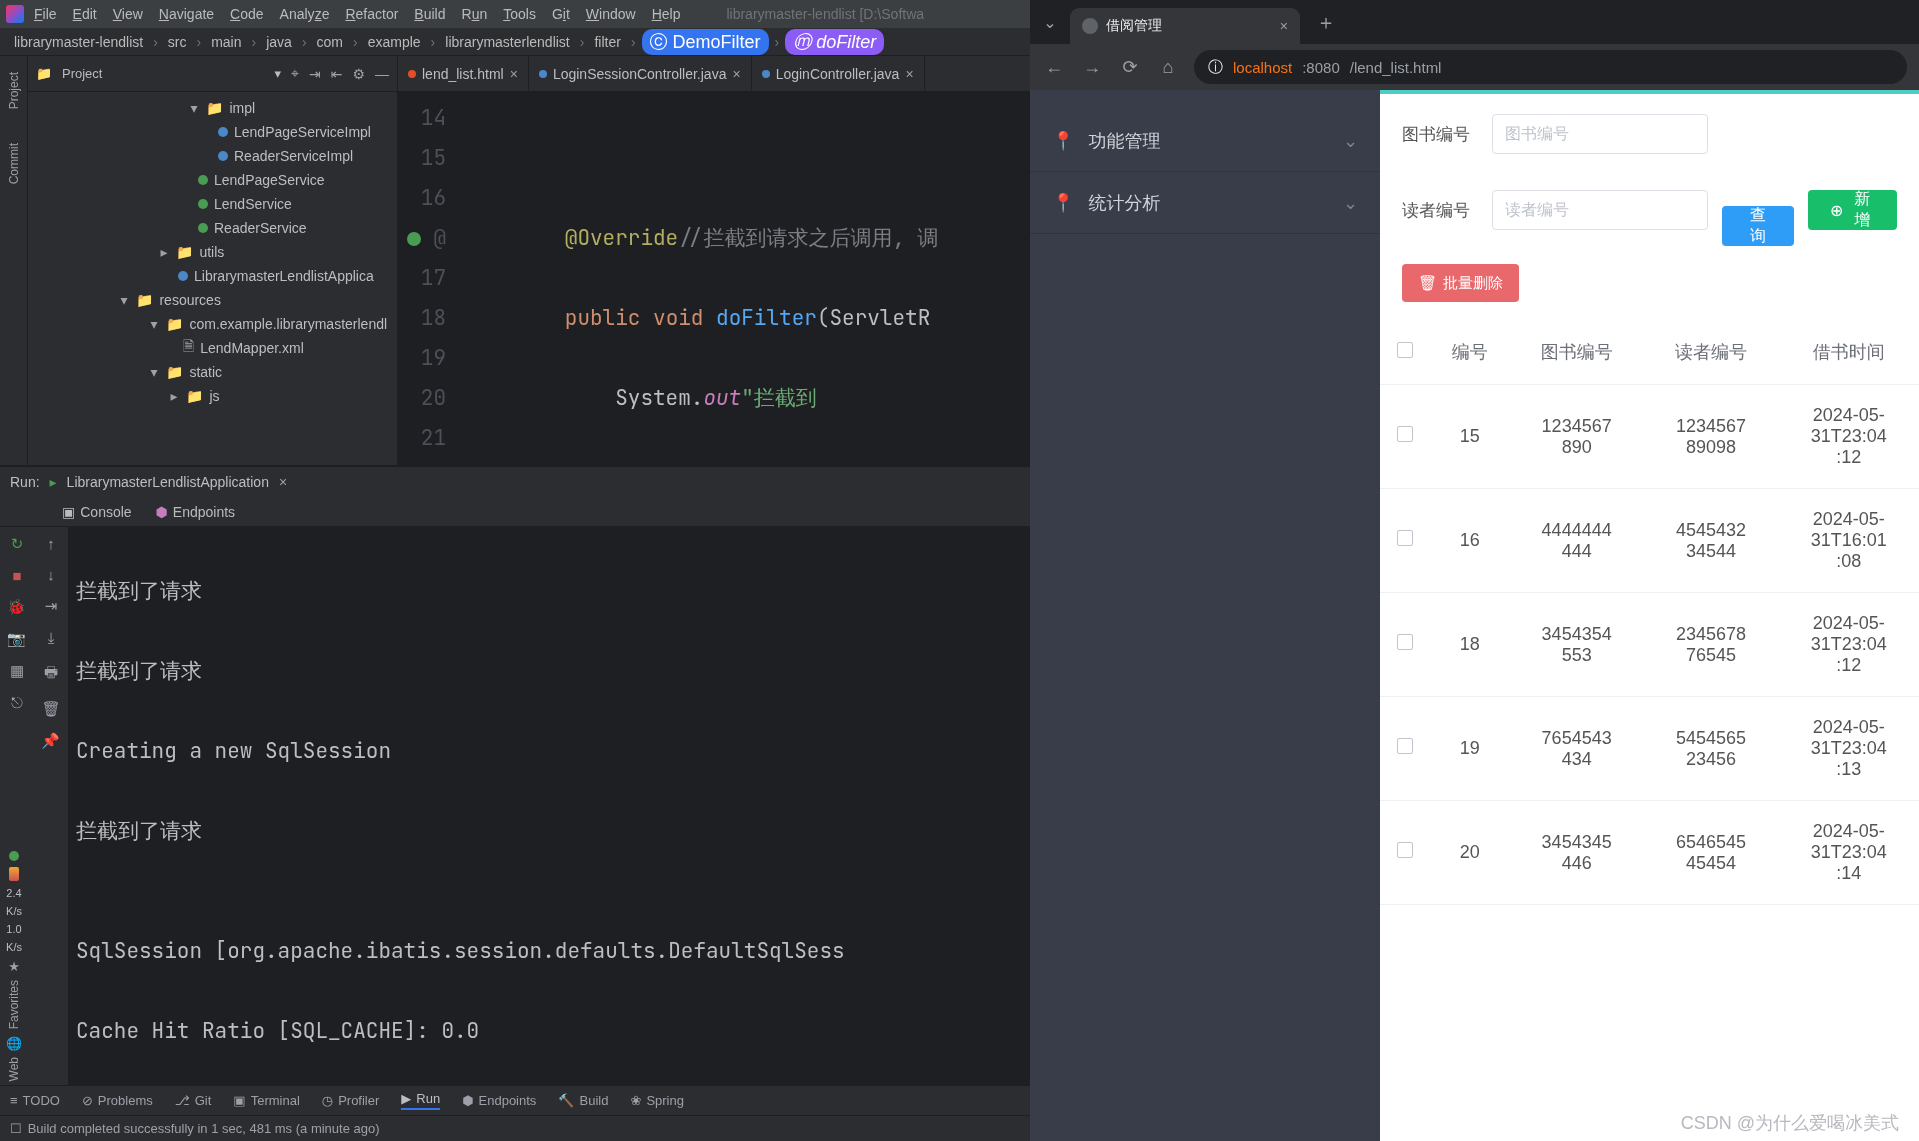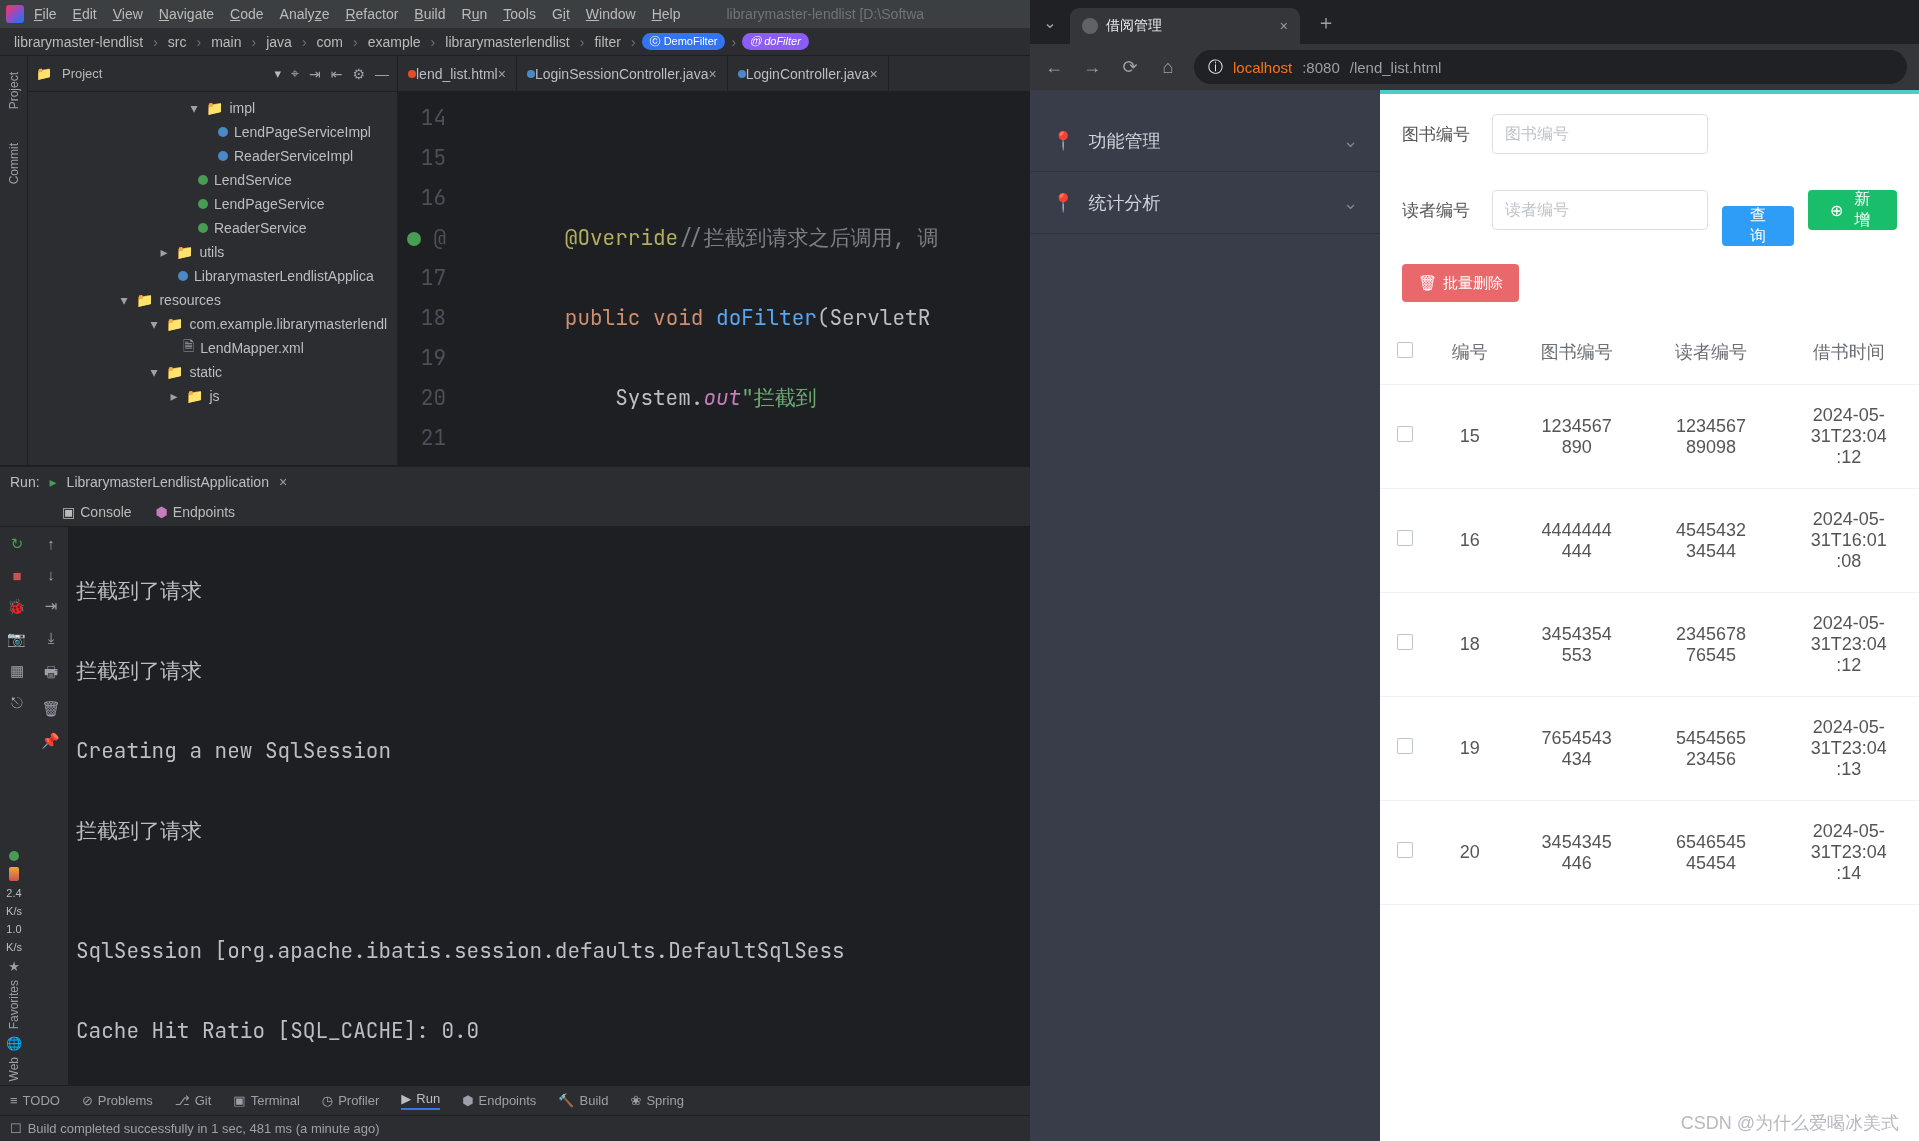--- a/index.html
+++ b/index.html
@@ -8,41 +8,41 @@
 
 .ide { width: 1030px; height: 100%; display: flex; flex-direction: column; background: #2b2d30; position: relative; }
 .ide-menubar { height: 28px; display: flex; align-items: center; gap: 4px; background: #3c3f41; padding: 0 6px; font-size: 14px; color: #bbbbbb; }
 .ide-menubar .logo { width: 18px; height: 18px; background: linear-gradient(135deg,#fe315d,#8e4ec6,#087cfa); border-radius: 3px; }
 .ide-menubar span { padding: 3px 6px; }
 .ide-menubar span u { text-decoration: underline; }
 .ide-menubar .proj { margin-left: 30px; color: #6f737a; font-size: 14px; }
 .breadcrumbs { height: 28px; background: #2b2d30; display: flex; align-items: center; gap: 6px; padding: 0 10px; font-size: 14px; color: #bbbbbb; border-bottom: 1px solid #1e1f22; }
 .breadcrumbs .crumb { padding: 2px 4px; }
 .breadcrumbs .sep { color: #6f737a; }
-.breadcrumbs .pill { background: #3574f0; color: #fff; border-radius: 10px; padding: 1px 8px; font-size: 11px; }
+.breadcrumbs .pill { background: #3574f0; color: #fff; border-radius: 10px; padding: 1px 8px; font-size: 18px; }
 .breadcrumbs .pill.or { background: #8b5cf6; font-style: italic; }
 .ide-middle { flex: 1; display: flex; min-height: 0; }
 .left-gutter { width: 28px; background: #2b2d30; border-right: 1px solid #1e1f22; display: flex; flex-direction: column; align-items: center; gap: 22px; padding-top: 10px; }
 .left-gutter .vtab { writing-mode: vertical-rl; transform: rotate(180deg); font-size: 12px; color: #9da0a8; padding: 6px 2px; }
 .project-panel { width: 370px; background: #2b2d30; border-right: 1px solid #1e1f22; display: flex; flex-direction: column; }
 .project-hdr { height: 36px; display: flex; align-items: center; gap: 10px; padding: 0 8px; border-bottom: 1px solid #1e1f22; }
 .project-hdr .fold { width: 16px; text-align: center; }
 .project-hdr .title { flex: 1; font-weight: 500; }
 .project-hdr .ic { color: #9da0a8; font-size: 14px; }
 .tree { flex: 1; overflow: hidden; padding: 4px 0; font-size: 14px; color: #bcbec4; }
 .tree-row { display: flex; align-items: center; height: 24px; gap: 6px; white-space: nowrap; }
 .tree-row .exp { width: 12px; text-align: center; color: #9da0a8; }
 .tree-row .bullet { width: 10px; height: 10px; border-radius: 50%; flex: none; }
 .tree-row .bullet.g { background: #499c54; }
 .tree-row .bullet.b { background: #4a88c7; }
 .tree-row .fi { color: #9da0a8; }
 .tree-row .sel { color: #bcbec4; }
 .editor-area { flex: 1; display: flex; flex-direction: column; min-width: 0; }
 .edtabs { height: 36px; background: #2b2d30; display: flex; align-items: center; border-bottom: 1px solid #1e1f22; }
-.edtab { display: flex; align-items: center; padding: 0 10px; height: 100%; color: #bcbec4; font-size: 14px; border-right: 1px solid #1e1f22; }
+.edtab { display: flex; align-items: center; gap: 6px; padding: 0 10px; height: 100%; color: #bcbec4; font-size: 14px; border-right: 1px solid #1e1f22; }
 .edtab .dot { width: 8px; height: 8px; border-radius: 50%; }
 .edtab .close { color: #9da0a8; }
 .editor { flex: 1; display: flex; font-family: "JetBrains Mono","Consolas",monospace; font-size: 21px; background: #1e1f22; overflow: hidden; }
 .gutter { width: 60px; text-align: right; color: #4b5059; padding: 6px 12px 0 0; line-height: 40px; }
 .code { flex: 1; padding: 6px 0 0 6px; line-height: 40px; white-space: pre; overflow: hidden; }
 .kw { color: #cf8e6d; }
 .ann { color: #b3ae60; }
 .mtd { color: #56a8f5; }
 .typ { color: #bcbec4; }
 .str { color: #6aab73; }
@@ -196,25 +196,25 @@
             <div class="tree-row" style="padding-left: 190px;">
               <span class="bullet b"></span>
               <span class="sel">LendPageServiceImpl</span>
             </div>
             <div class="tree-row" style="padding-left: 190px;">
               <span class="bullet b"></span>
               <span class="sel">ReaderServiceImpl</span>
             </div>
             <div class="tree-row" style="padding-left: 170px;">
               <span class="bullet g"></span>
-              <span class="sel">LendService</span>
+              <span class="sel">LendPageService</span>
             </div>
             <div class="tree-row" style="padding-left: 170px;">
               <span class="bullet g"></span>
-              <span class="sel">LendPageService</span>
+              <span class="sel">LendService</span>
             </div>
             <div class="tree-row" style="padding-left: 170px;">
               <span class="bullet g"></span>
               <span class="sel">ReaderService</span>
             </div>
             <div class="tree-row" style="padding-left: 130px;">
               <span class="exp">▸</span>
               <span class="fi">📁</span>
               <span class="sel">utils</span>
             </div>

